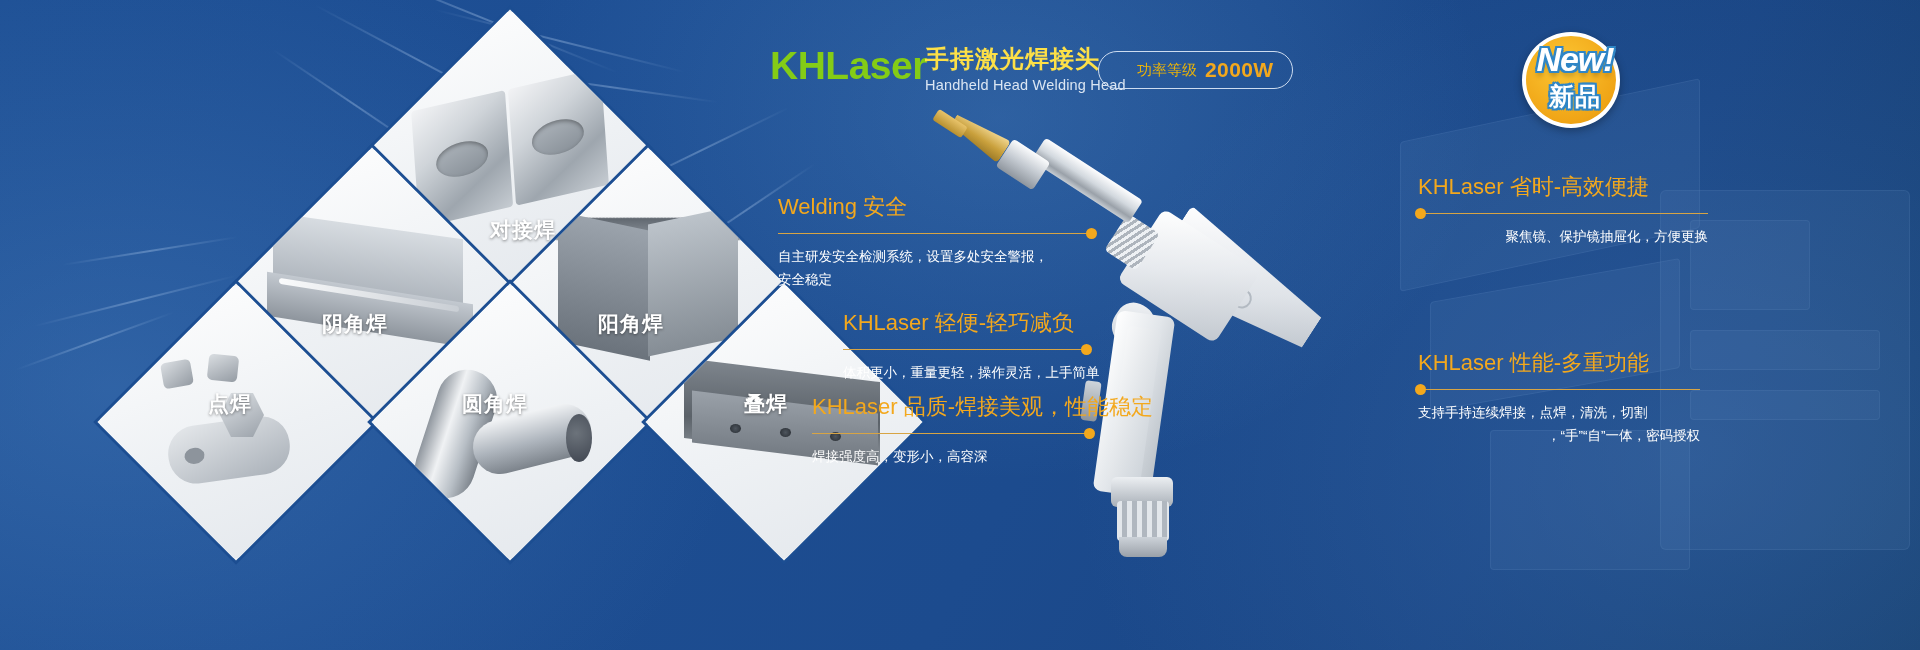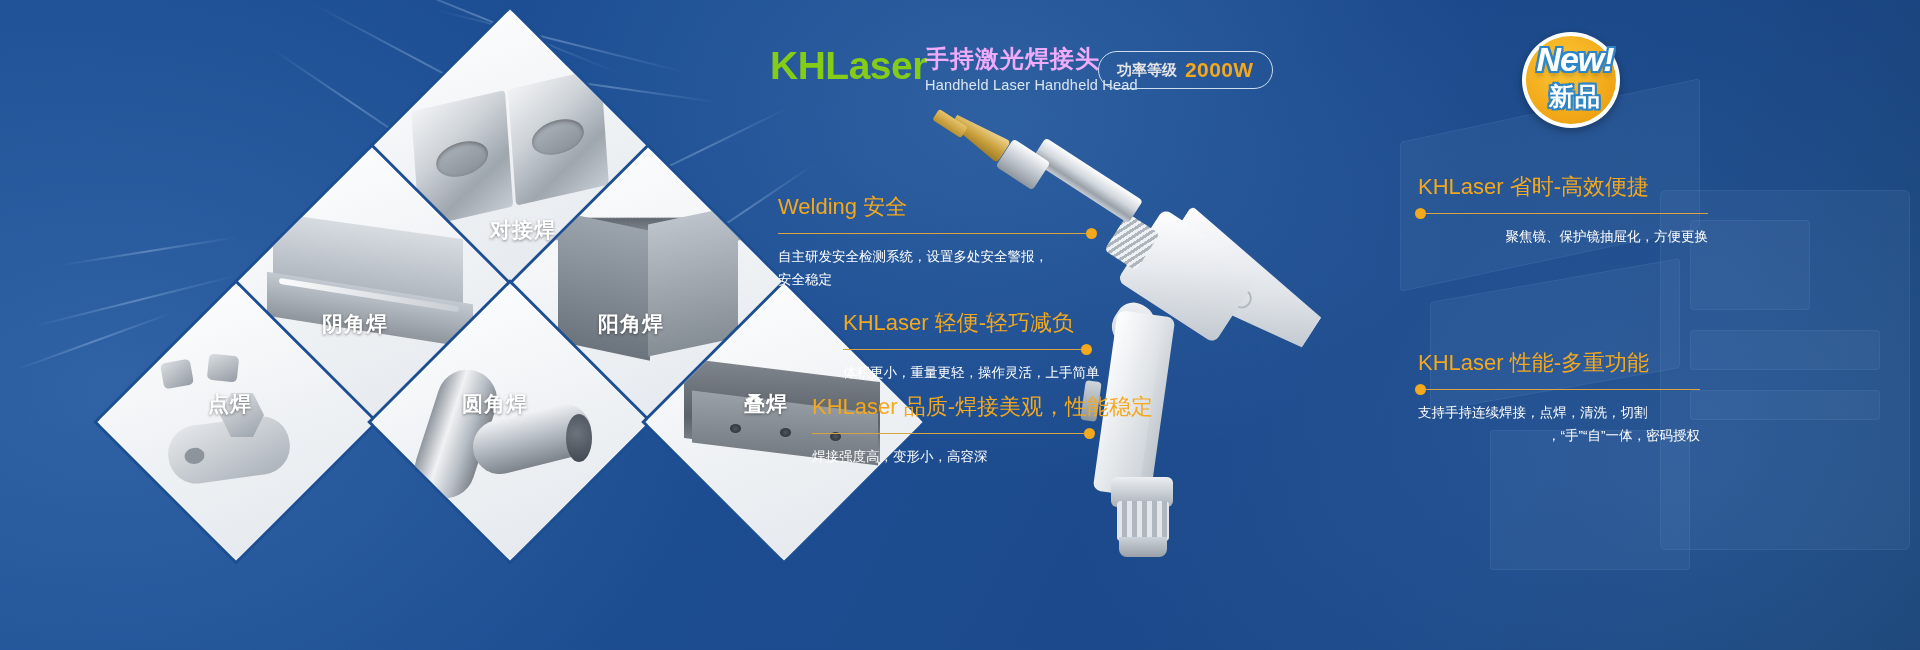--- a/index.html
+++ b/index.html
@@ -120,30 +120,30 @@
                background: linear-gradient(175deg,#7f868e,#5b6269 60%,#8a9199); }
   .p-lap .s2 { position:absolute; left:8px; top:40px; width:186px; height:52px; transform: skewY(7deg);
                background: linear-gradient(175deg,#9aa1a9,#70777f); }
   .p-lap .d { position:absolute; width:11px; height:9px; border-radius:50%;
                background: radial-gradient(circle,#4e555d,#262b31); }
 
   
   .brand { position: absolute; left: 770px; top: 46px; }
   .brand-name { color: #84cc16; font-size: 39px; font-weight: 700; letter-spacing: -.5px; line-height: 1; }
   .titles { position: absolute; left: 925px; top: 44px; }
-  .title-cn { color: #f0abfc; font-size: 24px; font-weight: 700; letter-spacing: 1px; line-height: 1.25; }
+  .title-cn { color: #fde047; font-size: 24px; font-weight: 700; letter-spacing: 1px; line-height: 1.25; }
   .title-en { color: #dbe6f3; font-size: 14.5px; font-weight: 400; letter-spacing: .2px; margin-top: 3px; }
 
   .power-badge {
     position: absolute; left: 1098px; top: 51px;
     height: 38px; padding: 0 18px;
     border: 1.6px solid #cddcf0; border-radius: 19px;
     display: flex; align-items: center; gap: 8px;
   }
-  .power-label { color: #e5e5e5; font-size: 15px; font-weight: 700; }
+  .power-label { color: #eab308; font-size: 15px; font-weight: 400; margin-left: 20px; }
   .power-value { color: #f3a81d; font-size: 21px; font-weight: 700; letter-spacing: .4px; }
 
   .new-badge { position: absolute; left: 1516px; top: 28px; width: 118px; height: 102px; }
   .new-badge .disc {
     position:absolute; left: 6px; top: 4px; width: 98px; height: 96px; border-radius: 50%;
     background: radial-gradient(circle at 42% 34%, #fcc634, #f0a516 70%, #e09408);
     border: 4px solid #ffffff; box-shadow: 0 3px 8px rgba(0,0,0,.30);
   }
   .new-badge .word {
     position:absolute; left: 0; top: 14px; width: 118px; text-align:center;
@@ -315,21 +315,21 @@
     </div>
     <div class="dia-label" style="left:614px;top:362px">叠焊</div>
   </div>
 
   <div class="brand">
     <div class="brand-name">KHLaser</div>
   </div>
 
   <div class="titles">
     <div class="title-cn">手持激光焊接头</div>
-    <div class="title-en">Handheld Laser Handheld Head</div>
+    <div class="title-en">Handheld Head Welding Head</div>
   </div>
 
   <div class="power-badge">
     <span class="power-label">功率等级</span>
     <span class="power-value">2000W</span>
   </div>
 
   <div class="new-badge">
     <div class="disc"></div>
     <div class="word">New!</div>

